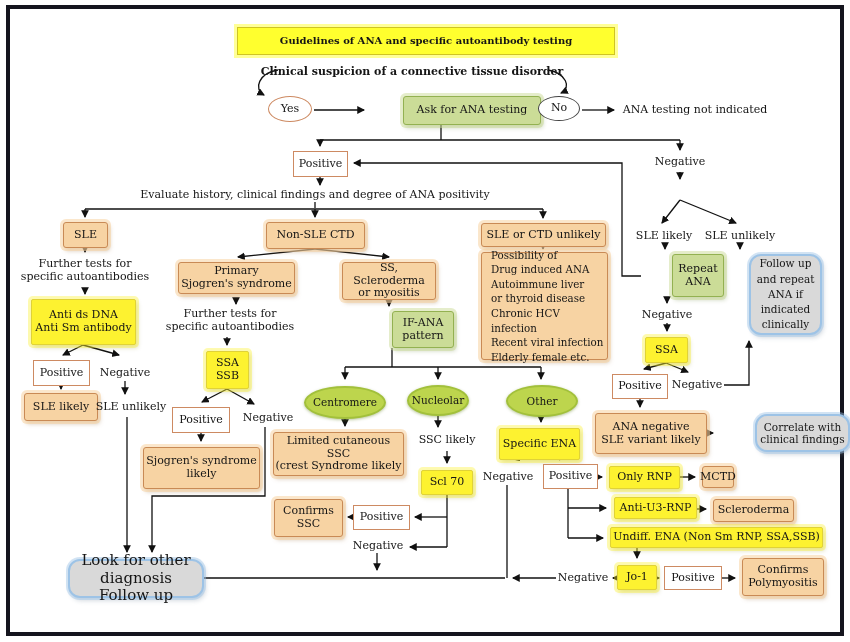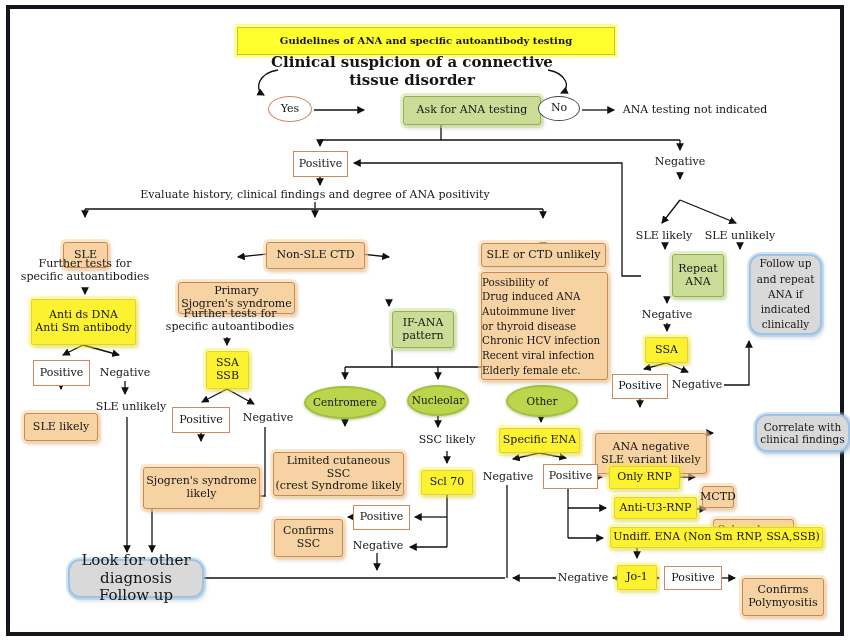--- a/index.html
+++ b/index.html
@@ -5,34 +5,34 @@
   html,body { margin:0; padding:0; background:#fff; }
   .canvas { position:relative; width:850px; height:642px; background:#fff;
             font-family:"DejaVu Serif","Liberation Serif",serif; overflow:hidden; }
   .frame { position:absolute; left:6px; top:5px; right:6px; bottom:6px;
            border:4px solid #15151e; pointer-events:none; }
   svg.wires { position:absolute; left:0; top:0; z-index:1; }
   .n { position:absolute; z-index:2; display:flex; align-items:center; justify-content:center;
        text-align:center; white-space:pre-line; font-size:11px; line-height:1.18; color:#151515;
        box-sizing:border-box; }
   .orange { background:var(--c-orange,#f7d3a3); border:1.5px solid var(--c-orange-border,#c98a55);
-            border-radius:3px; box-shadow:0 0 0 3px rgba(247,211,163,.55), 2px 3px 4px rgba(150,110,60,.35);margin-top:20px; }
+            border-radius:3px; box-shadow:0 0 0 3px rgba(247,211,163,.55), 2px 3px 4px rgba(150,110,60,.35); }
   .yellow { background:var(--c-yellow,#fdf230); border:1px solid #e0d237; border-radius:2px;
             box-shadow:0 0 0 3px rgba(253,242,48,.38), 2px 3px 4px rgba(130,130,0,.25); }
   .green  { background:var(--c-green,#cbdc97); border:1.5px solid #93b151; border-radius:3px;
             box-shadow:0 0 0 3px rgba(203,220,151,.5), 2px 3px 4px rgba(90,120,40,.3);margin-left:31px; }
   .oval   { background:var(--c-oval,#bdd54d); border:2px solid #a2c03b; border-radius:50%;
             box-shadow:0 1px 3px rgba(100,130,30,.45); font-size:10.5px; }
   .white  { background:#fff; border:1.3px solid var(--c-white-border,#cd8a62); }
   .gray   { background:var(--c-gray,#d9d9d9); border:2px solid var(--c-blue-border,#9dc3e6);
             border-radius:12px; box-shadow:0 0 0 2px rgba(157,195,230,.45), 2px 3px 4px rgba(120,140,160,.3);
             font-size:10.5px;margin-left:36px; }
   .txt    { }
   .bold   { font-weight:bold; }
-  .la     { text-align:left; justify-content:flex-start; }
+  .la     { text-align:left; justify-content:flex-start; padding-left:9px; }
   .title-box { background:var(--c-title,#ffff2e); border:1.2px solid #cfc324;
                box-shadow:0 0 0 3px rgba(255,255,46,.5); font-weight:bold; font-size:10px; }
   .f10 { font-size:10.3px; }
 </style>
 </head>
 <body>
 
 <div class="canvas">
 
   <svg class="wires" width="850" height="642">
@@ -114,21 +114,21 @@
       <path d="M667,323 V331" marker-end="url(#ah)"></path>
       <path d="M666,363 L644,369" marker-end="url(#ah)"></path>
       <path d="M666,363 L688,372" marker-end="url(#ah)"></path>
       <path d="M724,385 H749 V341" marker-end="url(#ah)"></path>
       <path d="M640,399 V407" marker-end="url(#ah)"></path>
       <path d="M709,433 H713" marker-end="url(#ah)"></path>
     </g>
   </svg>
 
   <div class="n title-box" style="left:237px;top:27px;width:378px;height:28px">Guidelines of ANA and specific autoantibody testing</div>
-  <div class="n txt bold" style="left:252px;top:63px;width:320px;height:18px;font-size:15px">Clinical suspicion of a connective tissue disorder</div>
+  <div class="n txt bold" style="left:252px;top:63px;width:320px;height:18px;font-size:11px">Clinical suspicion of a connective tissue disorder</div>
 
   <div class="n white" style="left:268px;top:96px;width:44px;height:26px;border-radius:50%">Yes</div>
   <div class="n green" style="left:372px;top:96px;width:138px;height:29px">Ask for ANA testing</div>
   <div class="n" style="left:538px;top:96px;width:42px;height:25px;background:#fff;border:1.3px solid #444;border-radius:50%">No</div>
   <div class="n txt" style="left:620px;top:103px;width:150px;height:14px">ANA testing  not indicated</div>
 
   <div class="n white" style="left:293px;top:151px;width:55px;height:26px">Positive</div>
   <div class="n txt" style="left:650px;top:155px;width:60px;height:14px">Negative</div>
   <div class="n txt" style="left:140px;top:189px;width:350px;height:13px">Evaluate history, clinical findings and degree of ANA positivity</div>
 
@@ -151,20 +151,22 @@
 Sjogren's syndrome</div>
   <div class="n txt" style="left:165px;top:306px;width:130px;height:30px">Further tests for
 specific autoantibodies</div>
   <div class="n yellow" style="left:206px;top:351px;width:43px;height:38px">SSA
 SSB</div>
   <div class="n white" style="left:172px;top:407px;width:58px;height:26px">Positive</div>
   <div class="n txt" style="left:242px;top:411px;width:52px;height:14px">Negative</div>
   <div class="n orange" style="left:143px;top:447px;width:117px;height:42px">Sjogren's syndrome
 likely</div>
 
+  <div class="n orange" style="left:342px;top:262px;width:94px;height:38px">SS, Scleroderma
+or myositis</div>
   <div class="n green" style="left:361px;top:311px;width:62px;height:37px">IF-ANA
 pattern</div>
   <div class="n oval" style="left:304px;top:386px;width:82px;height:33px">Centromere</div>
   <div class="n oval" style="left:407px;top:385px;width:62px;height:31px">Nucleolar</div>
   <div class="n oval" style="left:506px;top:385px;width:72px;height:32px">Other</div>
 
   <div class="n orange la f10" style="left:481px;top:252px;width:127px;height:108px;line-height:1.42">Possibility of
 Drug induced ANA
 Autoimmune liver
 or thyroid disease
@@ -185,21 +187,21 @@
 clinically</div>
   <div class="n orange" style="left:595px;top:413px;width:112px;height:41px">ANA negative
 SLE variant likely</div>
   <div class="n gray" style="left:719px;top:414px;width:95px;height:38px">Correlate with
 clinical findings</div>
 
   <div class="n orange" style="left:273px;top:432px;width:131px;height:44px">Limited cutaneous SSC
 (crest Syndrome likely</div>
   <div class="n txt" style="left:417px;top:433px;width:60px;height:14px">SSC  likely</div>
   <div class="n yellow" style="left:421px;top:470px;width:52px;height:25px">Scl 70</div>
-  <div class="n yellow" style="left:499px;top:428px;width:81px;height:25px">Specific ENA</div>
+  <div class="n yellow" style="left:499px;top:428px;width:81px;height:32px">Specific ENA</div>
   <div class="n txt" style="left:481px;top:470px;width:54px;height:14px">Negative</div>
   <div class="n white" style="left:543px;top:464px;width:55px;height:25px">Positive</div>
   <div class="n orange" style="left:274px;top:499px;width:69px;height:38px">Confirms
 SSC</div>
   <div class="n white" style="left:353px;top:505px;width:57px;height:25px">Positive</div>
   <div class="n txt" style="left:351px;top:539px;width:54px;height:14px">Negative</div>
 
   <div class="n yellow" style="left:609px;top:466px;width:71px;height:23px">Only RNP</div>
   <div class="n orange" style="left:702px;top:466px;width:32px;height:22px">MCTD</div>
   <div class="n yellow" style="left:614px;top:497px;width:83px;height:22px">Anti-U3-RNP</div>

